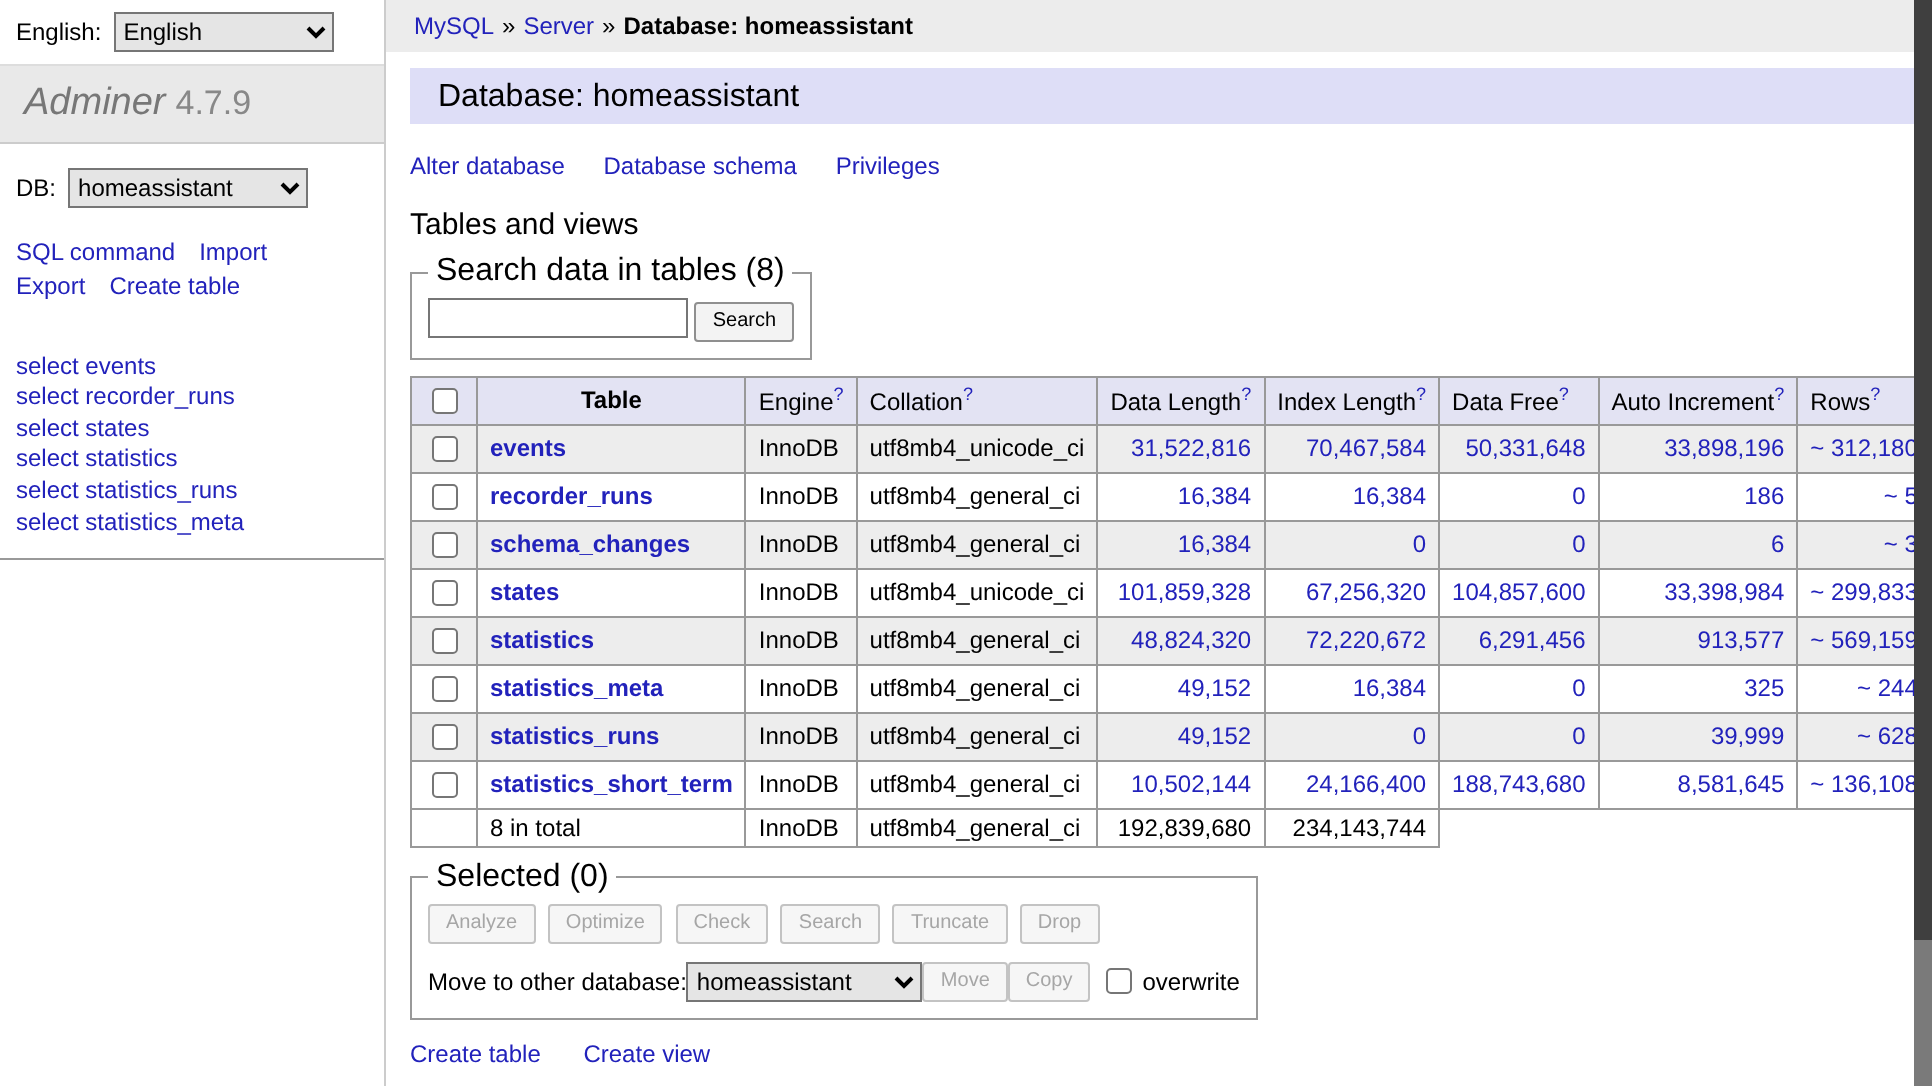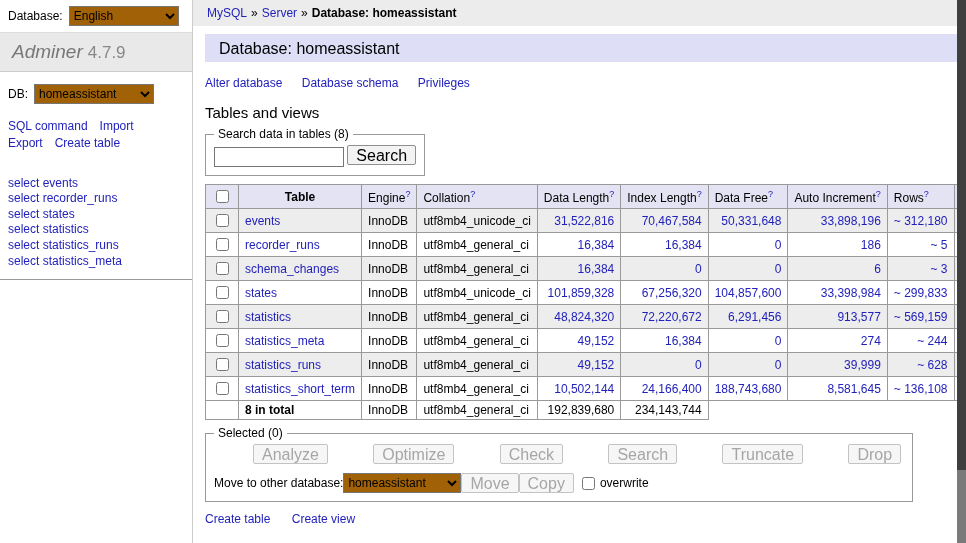--- a/index.html
+++ b/index.html
@@ -11,21 +11,21 @@
   }
   a { color:#2222bb; text-decoration:none; cursor:pointer; }
 
   .layout { display:flex; width:957px; height:543px; align-items:stretch; }
 
   
   aside { width:193px; min-width:193px; border-right:1px solid #ccc; background:#fff; }
   .lang-row { padding:6px 8px; display:flex; align-items:center; gap:6px; }
   select {
     font-family:"Liberation Sans", sans-serif; font-size:12px;
-    border:1px solid #767676; background:#a16207; height:20px;
+    border:1px solid #767676; background:#e5e5e5; height:20px;
   }
   .lang-select { width:110px; }
   h1 {
     margin:0; padding:8px 12px; background:#e9e9e9;
     border-top:1px solid #ddd; border-bottom:1px solid #ccc;
     font-size:19px; font-weight:normal; font-style:italic; color:#777;
   }
   h1 .version { font-size:17px; color:#888; margin-left:5px; font-style:normal; }
   .db-row { padding:12px 8px 4px 8px; display:flex; align-items:center; gap:6px; }
   .db-select { width:120px; }
@@ -38,76 +38,76 @@
   .main { flex:1; display:flex; flex-direction:column; }
   .topbar { display:flex; align-items:flex-start; }
   .breadcrumb {
     flex:1; background:#ececec; padding:5px 14px; line-height:16px; height:26px;
     white-space:nowrap;
   }
   .breadcrumb .current { font-weight:bold; }
   .breadcrumb .sep { color:#000; margin:0 4px; }
 
   button {
-    font-family:"Liberation Sans", sans-serif; font-size:16px;
+    font-family:"Liberation Sans", sans-serif; font-size:10px;
     background:#f3f3f3; border:1px solid #8f8f8f; border-radius:2px;
     padding:1px 8px; height:20px; cursor:pointer;
   }
   button:disabled { color:#a6a6a6; border-color:#c3c3c3; background:#f6f6f6; cursor:default; }
 
   .content { padding:0 56px 10px 12px; }
   h2 {
     margin:8px 0 0 0; padding:6px 14px; height:28px;
     background:#dedef7; font-size:16px; font-weight:normal; color:#000;
   }
   .obj-links { margin:14px 0 0 0; }
   .obj-links a { margin-right:16px; }
   h3 { margin:14px 0 0 0; font-size:15px; font-weight:normal; }
 
   fieldset { display:inline-block; border:1px solid #999; margin:6px 0 0 0; padding:4px 8px 8px 8px; }
-  legend { padding:0 4px; font-size:12px; }
+  legend { padding:0 4px; font-size:16px; }
   .search-input { width:130px; height:20px; border:1px solid #767676; font-size:12px; padding:0 3px;
     font-family:"Liberation Sans", sans-serif; }
 
   table { border-collapse:collapse; margin:8px 0 0 0; }
   th, td { border:1px solid #999; padding:2px 6px; font-size:12px; height:19px; white-space:nowrap; }
   thead th, thead td { background:#e3e3f3; font-weight:normal; text-align:left; }
   thead th.h-table { font-weight:bold; text-align:center; width:118px; }
   .c-check { width:22px; text-align:center; background:#e3e3f3; }
   tbody .c-check { background:transparent; }
   tbody tr:nth-child(odd) { background:#ededed; }
-  td.c-name a { font-weight:normal;margin-top:20px; }
+  td.c-name a { font-weight:bold;margin-top:20px; }
   td.c-num, td.c-rows { text-align:right; }
   td.c-num-plain { text-align:right; }
   td.c-comment { width:58px; }
   sup.help a { font-size:9px; }
   tr.total-row td { background:#fff; }
-  tr.total-row .t-name { font-weight:bold; }
-
-  .sel-buttons button { margin-right:3px;margin-left:39px; }
+  tr.total-row .t-name { font-weight:normal; }
+
+  .sel-buttons button { margin-right:3px; }
   .move-row { margin-top:9px; display:flex; align-items:center; gap:0; }
   .move-select { width:118px; }
   .overwrite { display:flex; align-items:center; gap:2px; margin-left:4px; }
 
   .create-links { margin:10px 0 0 0; }
   .create-links a { margin-right:18px; }
 
   .scrollbar {
     position:absolute; top:0; right:0; width:9px; height:543px; background:#7a7a7a;
   }
   .scrollbar .thumb { position:absolute; top:0; left:0; width:9px; height:470px; background:#3f3f3f; }
 </style>
 </head>
 <body>
 
 <div class="layout">
 
   <aside>
     <div class="lang-row">
-      <span>Database:</span>
+      <span>English:</span>
       <select class="lang-select">
         <option>English</option>
       </select>
     </div>
     <h1><span>Adminer</span><span class="version">4.7.9</span></h1>
     <div class="db-row">
       <span>DB:</span>
       <select class="db-select">
         <option>homeassistant</option>
       </select>
@@ -228,21 +228,21 @@
             <td class="c-comment"></td>
           </tr>
           <tr>
             <td class="c-check"><input type="checkbox" style=""></td>
             <td class="c-name"><a href="#">statistics_meta</a></td>
             <td>InnoDB</td>
             <td>utf8mb4_general_ci</td>
             <td class="c-num"><a href="#">49,152</a></td>
             <td class="c-num"><a href="#">16,384</a></td>
             <td class="c-num"><a href="#">0</a></td>
-            <td class="c-num"><a href="#">274</a></td>
+            <td class="c-num"><a href="#">325</a></td>
             <td class="c-rows"><a href="#">~ 244</a></td>
             <td class="c-comment"></td>
           </tr>
           <tr>
             <td class="c-check"><input type="checkbox" style=""></td>
             <td class="c-name"><a href="#">statistics_runs</a></td>
             <td>InnoDB</td>
             <td>utf8mb4_general_ci</td>
             <td class="c-num"><a href="#">49,152</a></td>
             <td class="c-num"><a href="#">0</a></td>

